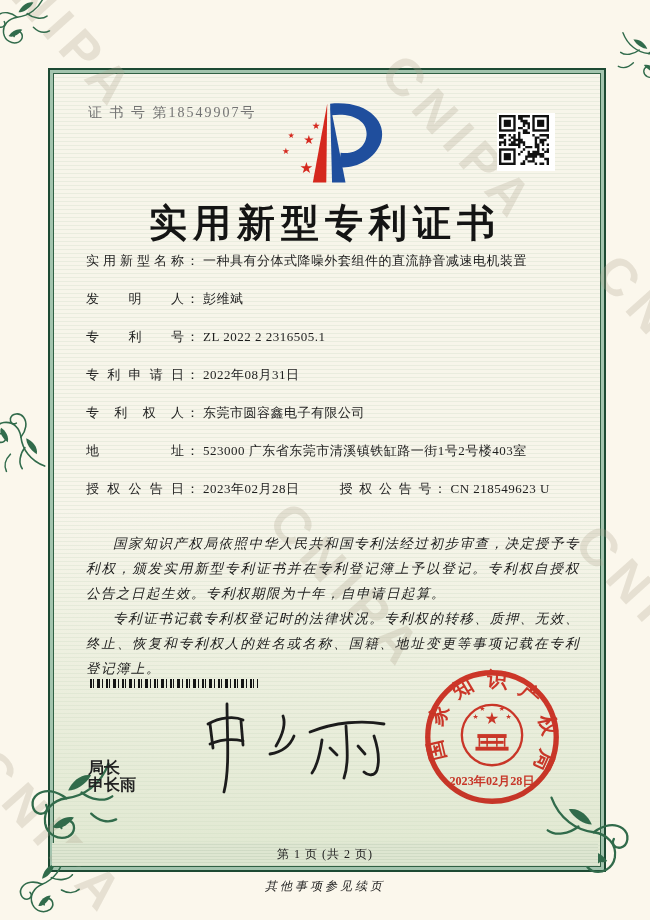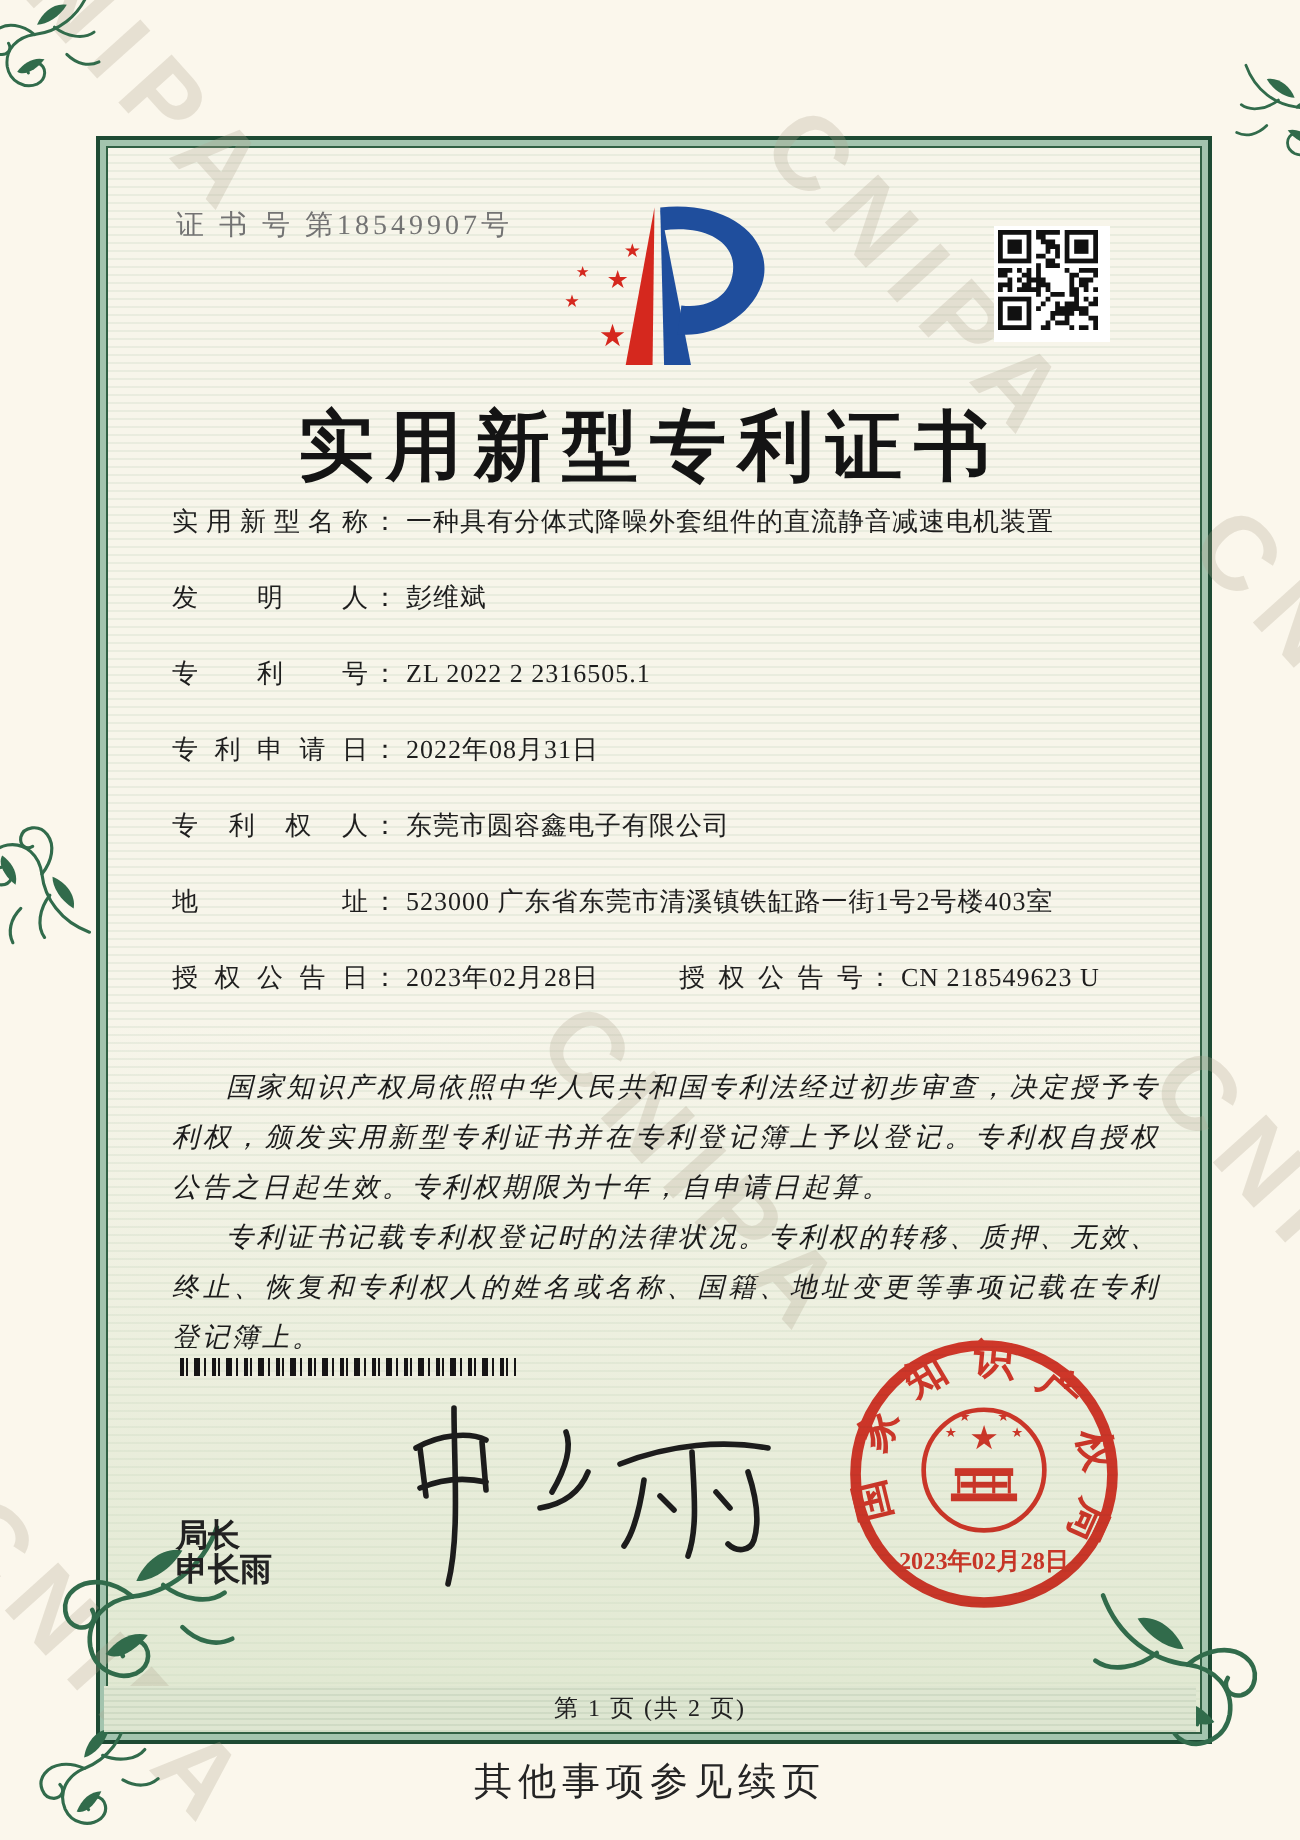--- a/index.html
+++ b/index.html
@@ -71,21 +71,21 @@
   
   .seal{ left:419px; top:664px; width:146px; height:146px; opacity:0.93; mix-blend-mode:multiply;}
   
   .footer-band{
     left:52px; top:843px; width:546px; height:23px;
     background:repeating-linear-gradient(0deg, rgba(120,150,120,0.14) 0 1px, transparent 1px 3px), #dee6d1;
     text-align:center; font-size:12px; line-height:23px; color:#222; letter-spacing:1px;
   }
   .cont-note{
     left:0; top:878px; width:650px; text-align:center;
-    font-size:19px; letter-spacing:3px; color:#252525;
+    font-size:12px; font-style:italic; letter-spacing:3px; color:#252525;
   }
   .abs{position:absolute;}
   .flourish{position:absolute; z-index:1; pointer-events:none;}
 </style>
 </head>
 <body>
 
 <div class="page">
 
   <div class="frame"></div>

